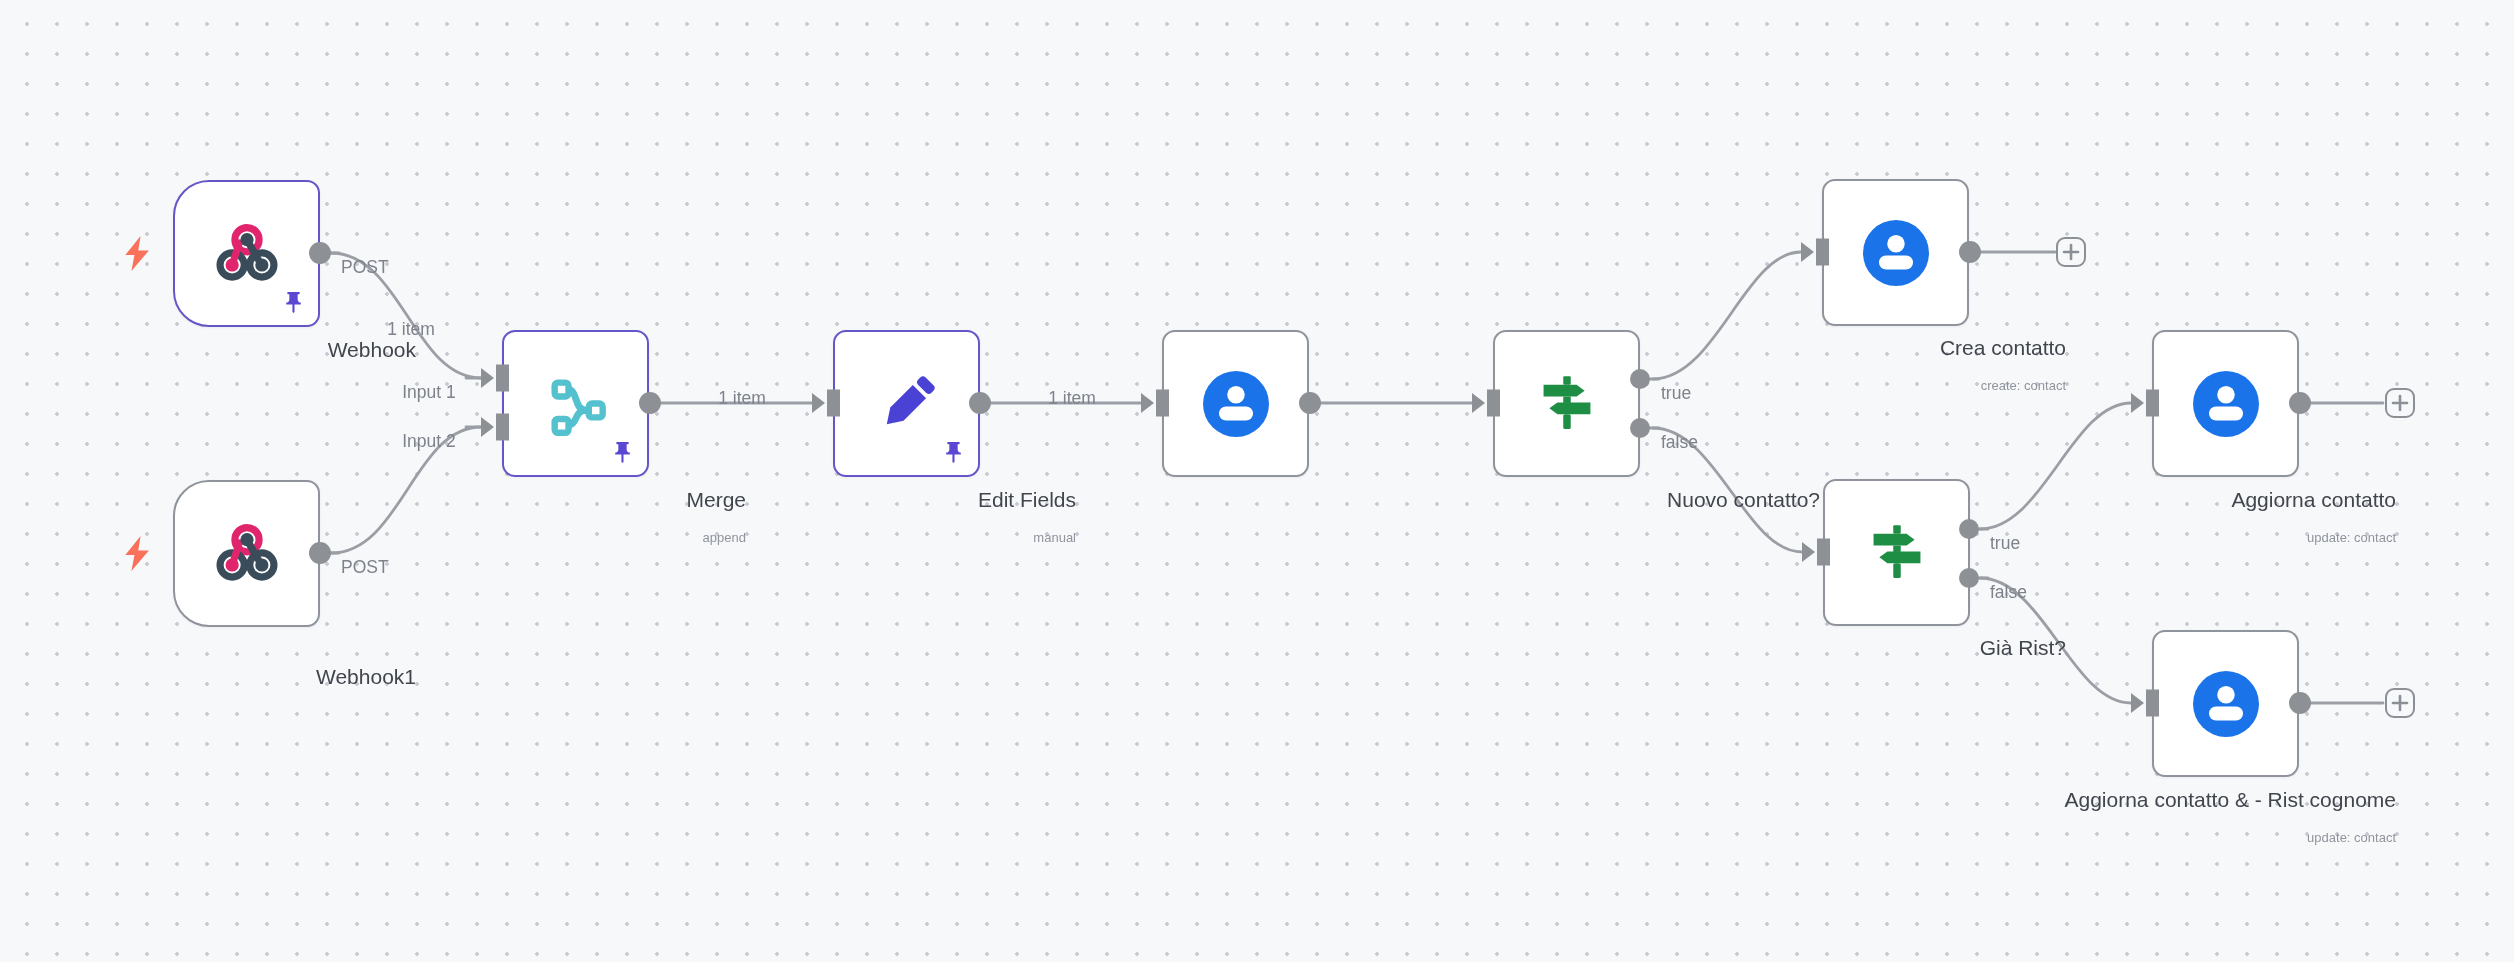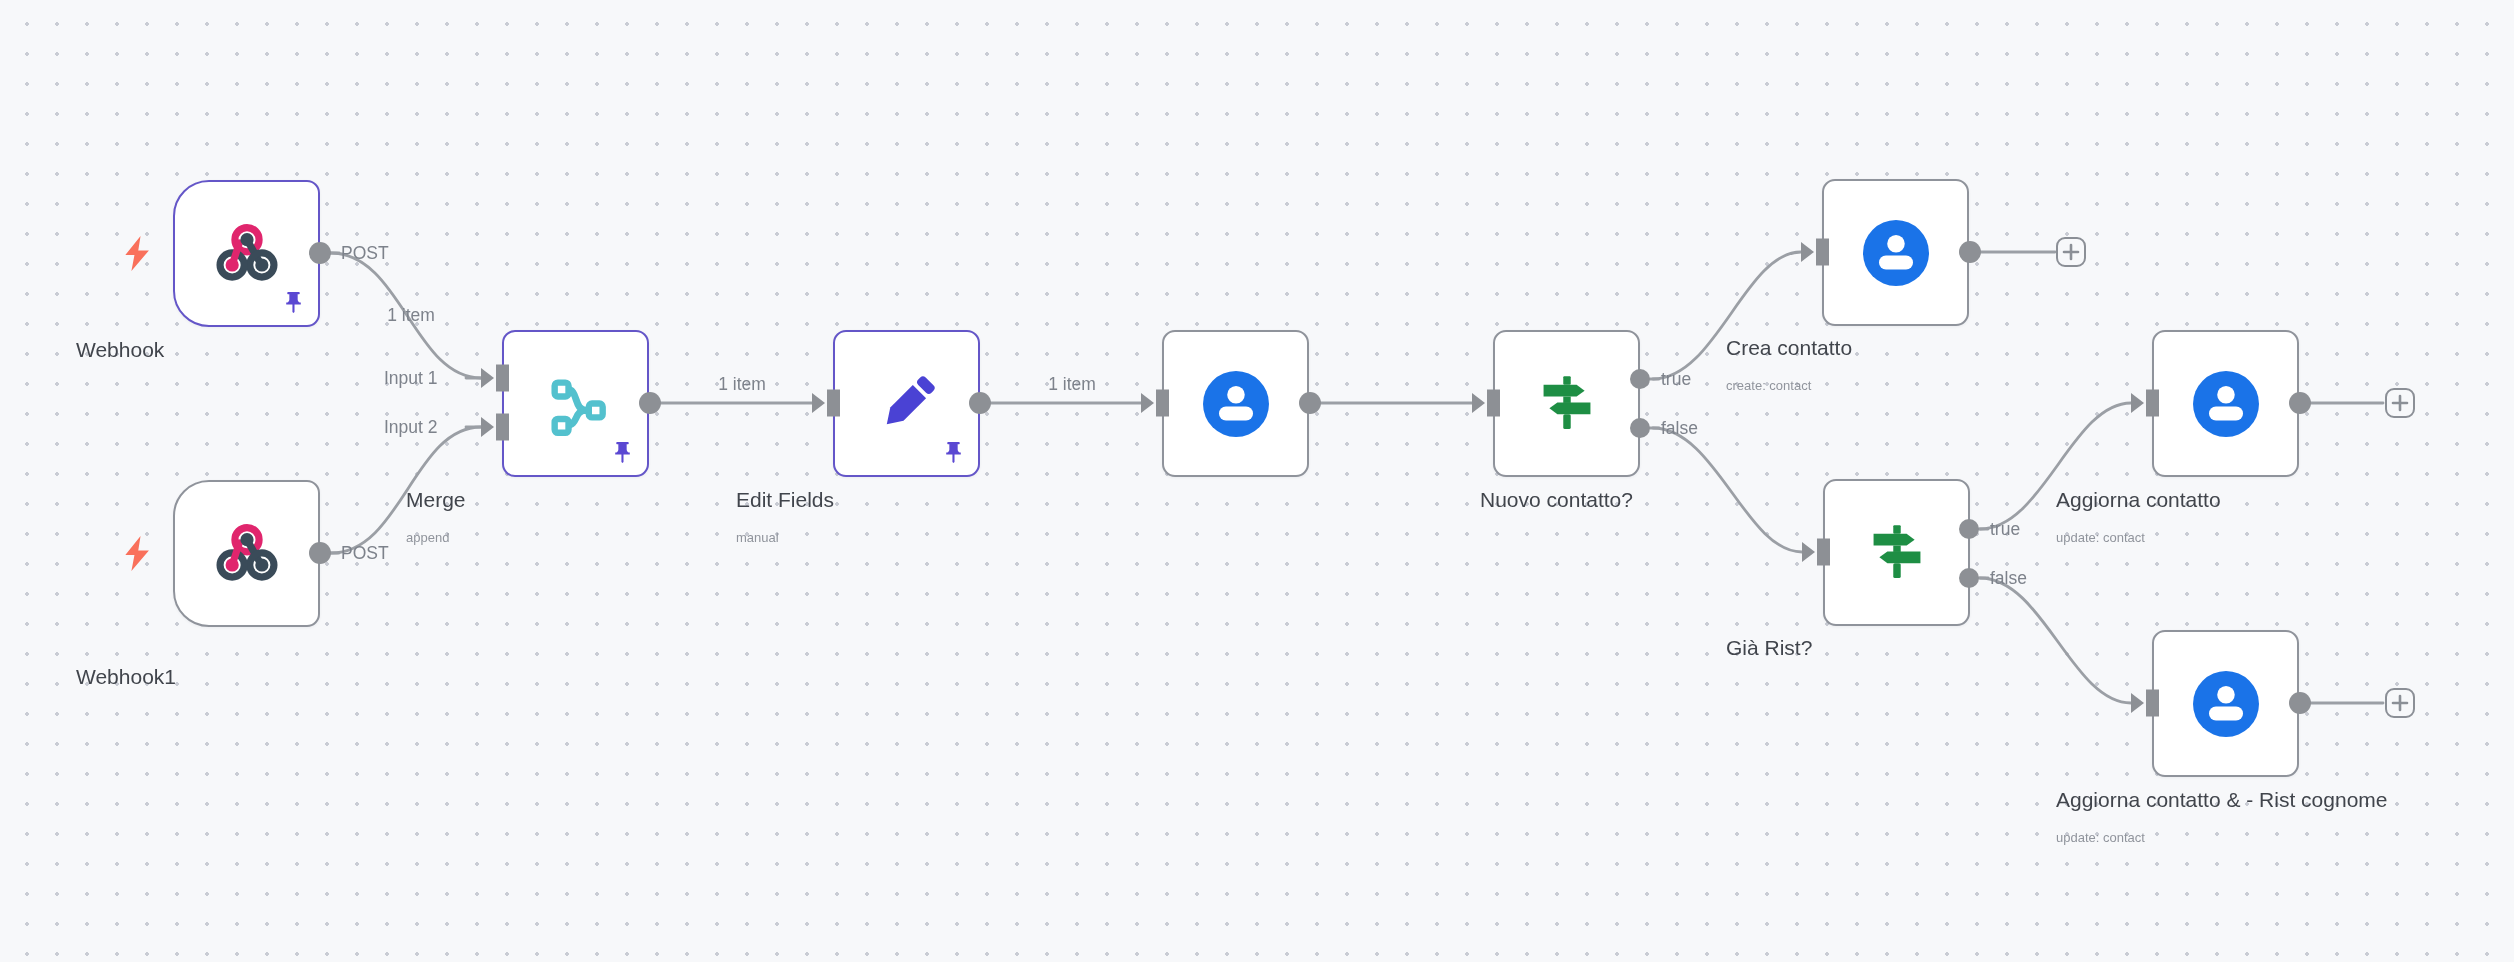--- a/index.html
+++ b/index.html
@@ -23,31 +23,32 @@
     display:flex; align-items:center; justify-content:center;
   }
   .node.selected { border-color:#6456c8; border-width:2.4px; }
   .node.trigger { border-radius:36px 13px 13px 36px; }
 
   .pin { position:absolute; right:12px; bottom:10px; width:25px; height:25px; }
 
   .bolt { position:absolute; z-index:1; width:31px; height:35px; }
 
   .node-label {
-    position:absolute; width:340px; text-align:left; z-index:3;
+    position:absolute; width:340px; text-align:right; z-index:3;
     color:#41454c; font-size:21px; line-height:28px; font-weight:500;
   }
   .node-sub { margin-top:10px; color:#90949c; font-size:13px; font-weight:400; }
 
   .edge-label {
     position:absolute; z-index:3; color:#7d828b; font-size:17.5px; white-space:nowrap;
     transform:translateY(-50%);
+    margin-top:14px;
   }
   .edge-label.center { transform:translate(-50%,-50%); }
-  .edge-label.right-align { text-align:left; width:90px; }
+  .edge-label.right-align { text-align:center; width:90px; }
 
   .plus-btn {
     position:absolute; width:30px; height:30px; border:2.6px solid #8b8f96;
     border-radius:9px; background:#f7f8fa; z-index:2;
     display:flex; align-items:center; justify-content:center;
   }
 </style>
 </head>
 <body>
 

